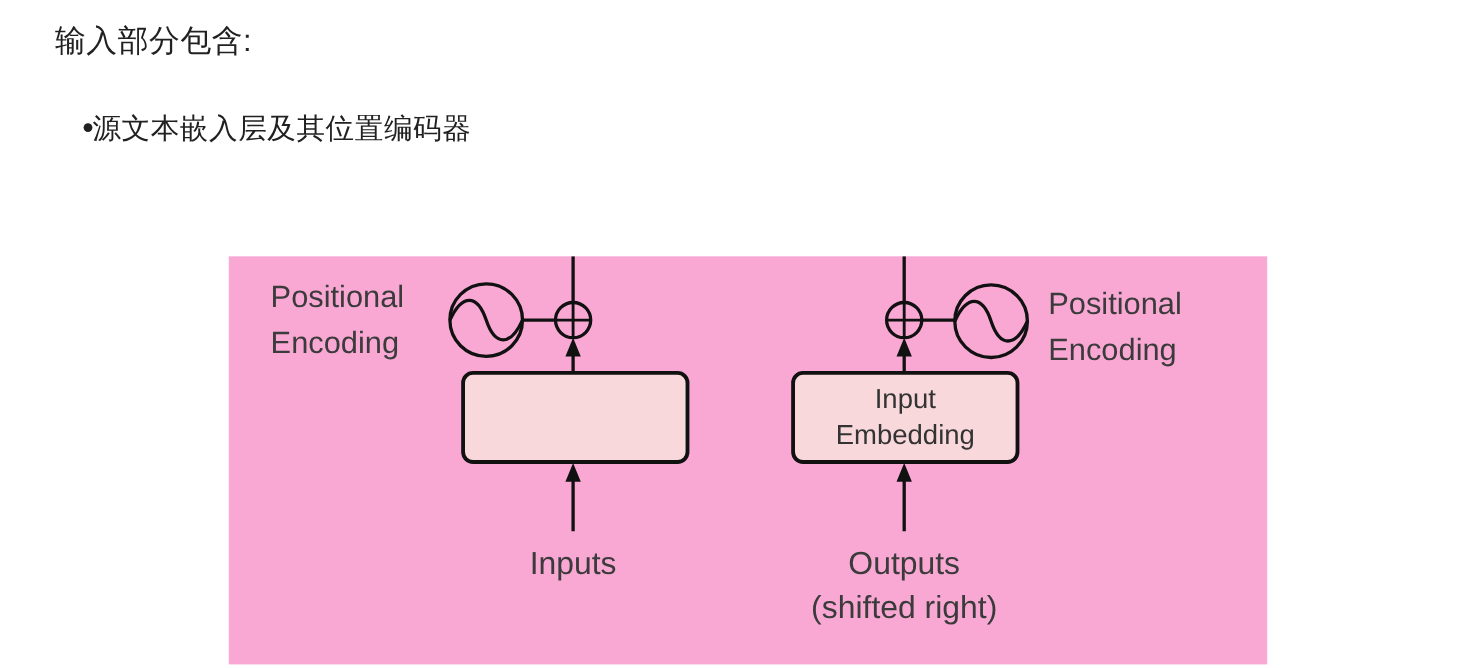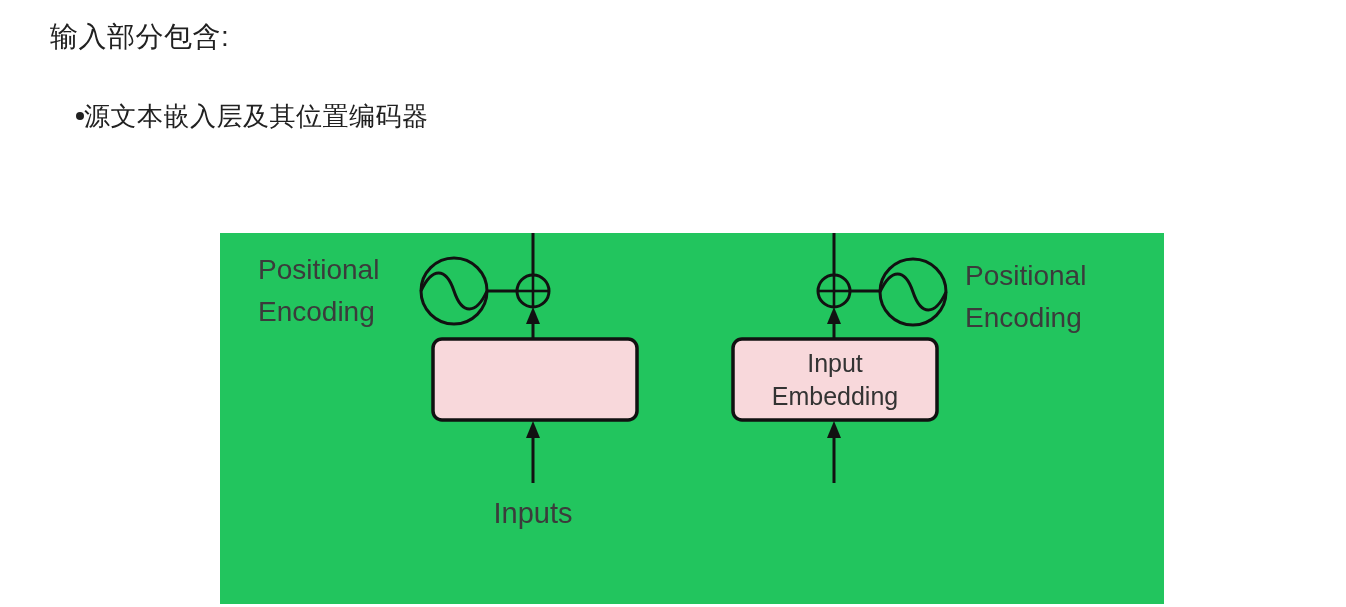--- a/index.html
+++ b/index.html
@@ -45,25 +45,25 @@
     color: #212121;
     letter-spacing: 0.5px;
     line-height: 32px;
   }
   .bullet-1 { top: 100px; }
   .bullet-2 { top: 163px; }
 
   
   .panel {
     position: absolute;
-    left: 220px;
+    left: 208px;
     top: 233px;
     width: 944px;
     height: 371px;
-    background: #22c55e;
+    background: #f9a8d4;
   }
   .panel svg { position: absolute; left: 0; top: 0; }
 
   .diag-label {
     position: absolute;
     color: #3b3b3b;
     font-size: 28px;
     line-height: 42px;
   }
   .pos-enc-left  { left: 38px;  top: 16px; width: 175px; text-align: left; }
@@ -182,15 +182,16 @@
 
     <div class="diag-label pos-enc-right">Positional Encoding</div>
 
 
     <div class="box-label box-label-right">
       <span>Input Embedding</span>
     </div>
 
     <div class="feed-label feed-left">Inputs</div>
 
+    <div class="feed-label feed-right">Outputs (shifted right)</div>
   </div>
 
 </div>
 
 </body></html>

